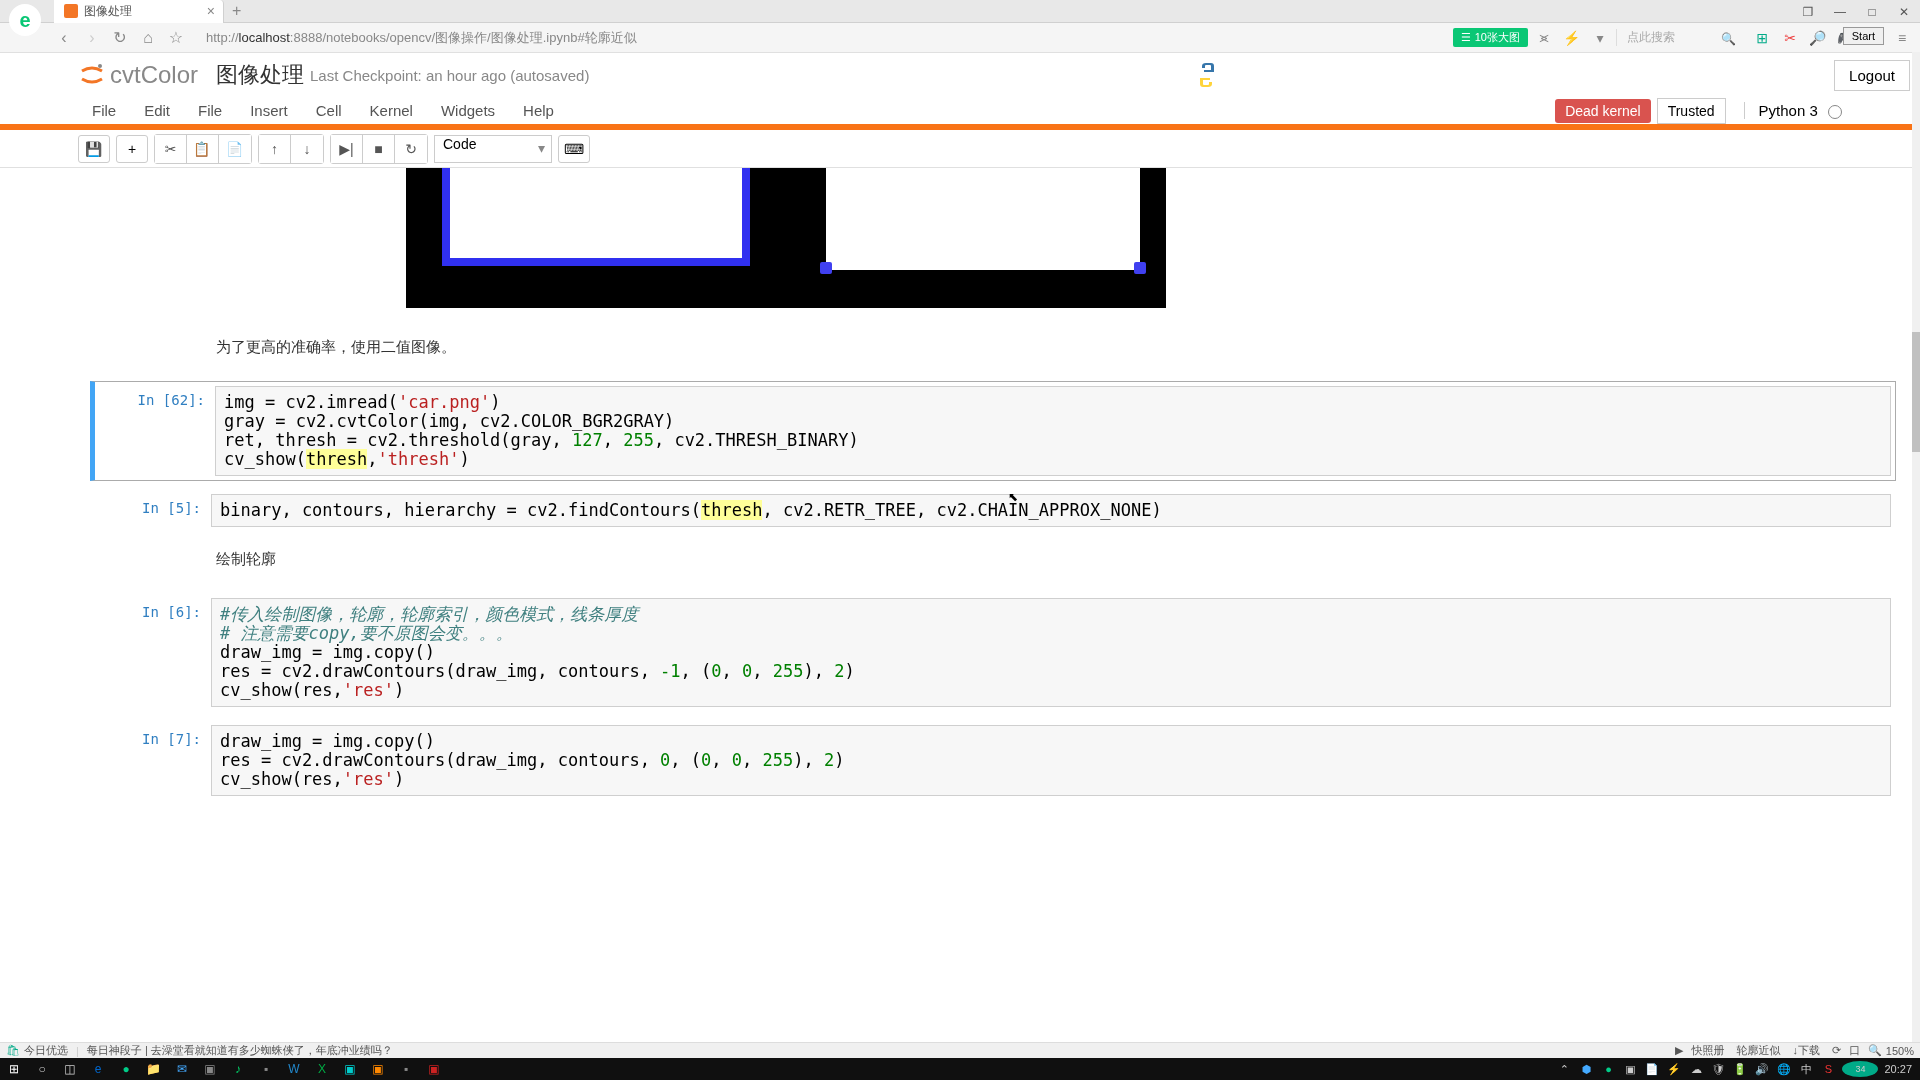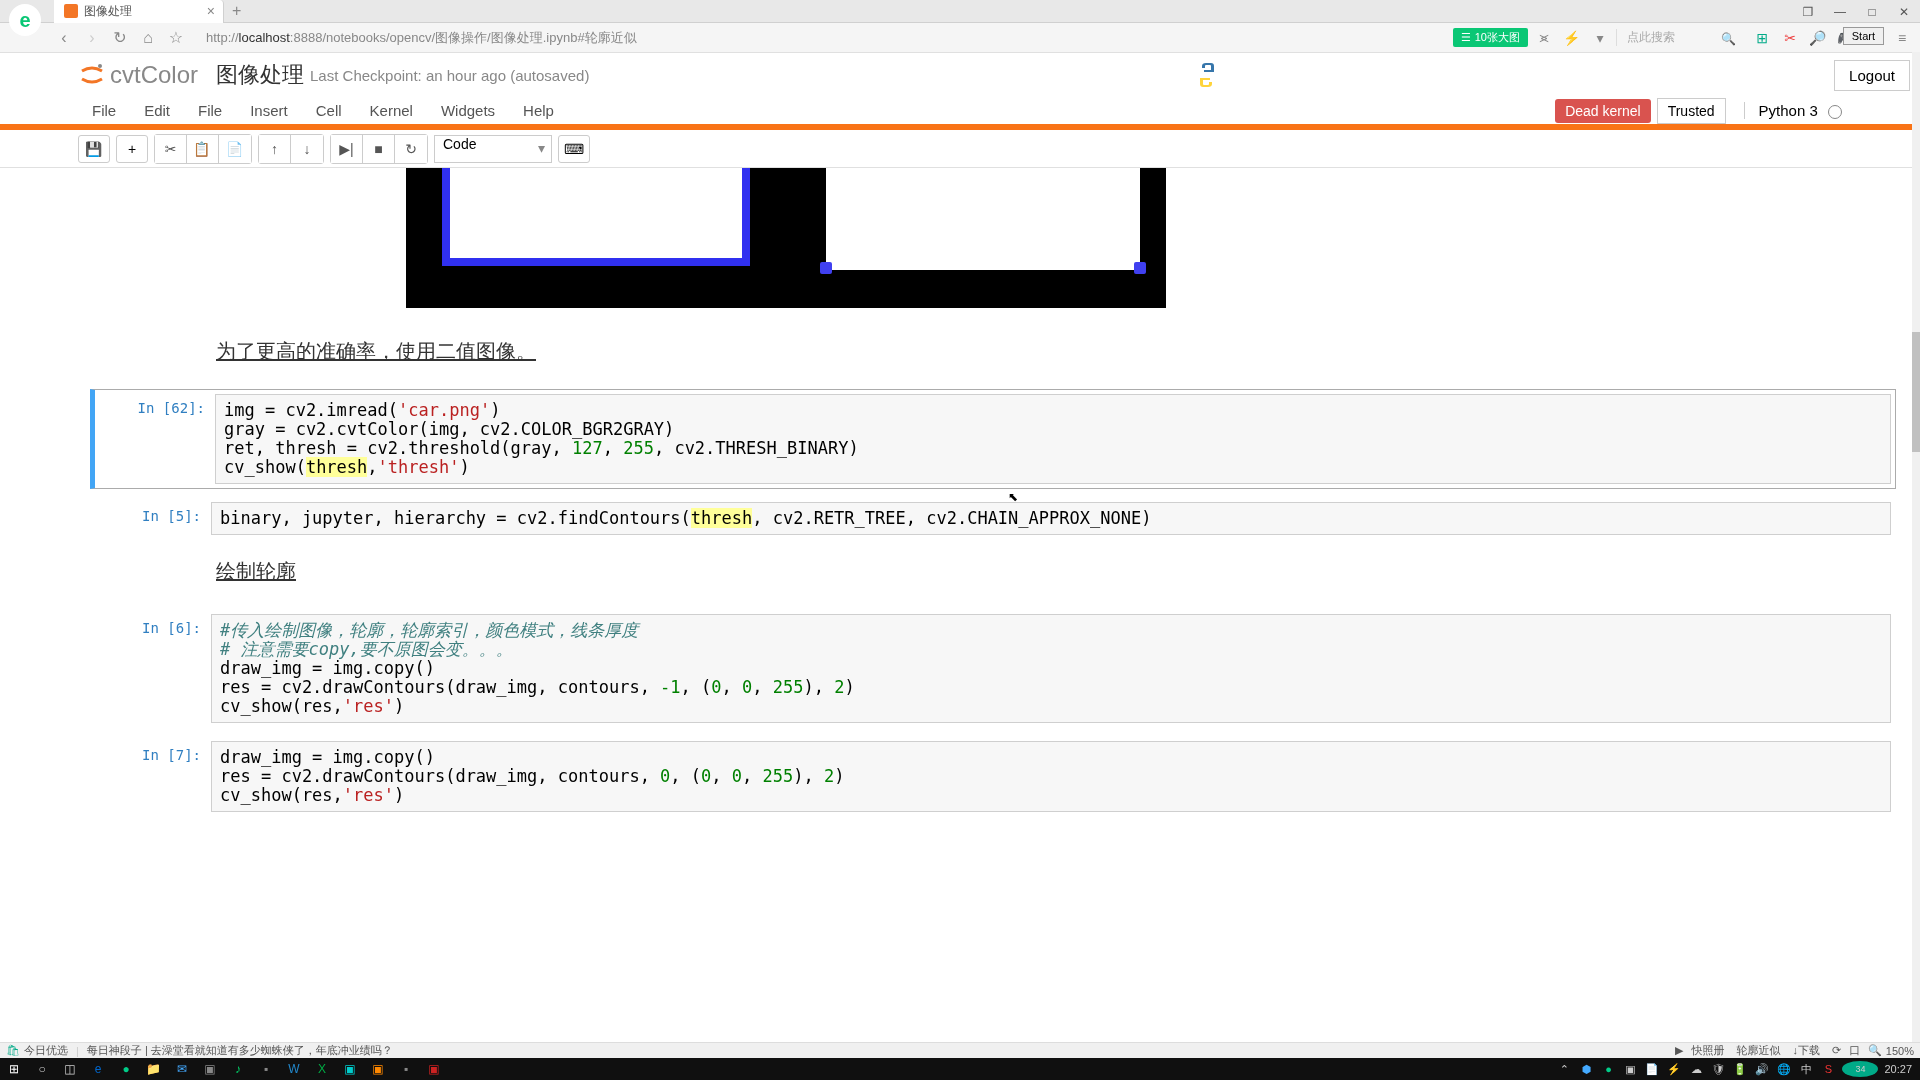--- a/index.html
+++ b/index.html
@@ -56,21 +56,21 @@
 
 .notebook { position: absolute; top: 168px; bottom: 22px; left: 74px; right: 8px; overflow-y: auto; background: #fff; padding-bottom: 40px; }
 .nb-container { padding: 0 16px; }
 
 .output-img { width: 760px; height: 140px; background: #000; margin: 0 auto 30px 316px; position: relative; }
 .img-rect { position: absolute; background: #fff; }
 .img-rect.left { left: 36px; top: 0; width: 308px; height: 98px; border: 8px solid #3030f0; border-top: none; }
 .img-rect.right { left: 420px; top: 0; width: 314px; height: 102px; }
 .blue-dot { position: absolute; width: 12px; height: 12px; background: #4040f0; border-radius: 2px; }
 
-.md-text { margin: 0 0 24px 126px; font-size: 20px; color: #333; text-decoration: underline; }
+.md-text { margin: 0 0 24px 126px; font-size: 15px; color: #333; }
 
 .cell { display: flex; margin-bottom: 8px; padding: 4px; }
 .cell.selected { border: 1px solid #ababab; border-left: 5px solid #42a5f5; }
 .cell.nosel { border: 1px solid transparent; }
 .prompt { width: 116px; text-align: right; padding: 6px 10px 0 0; font-family: monospace; font-size: 14px; color: #307fc1; }
 .input-area { flex: 1; border: 1px solid #cfcfcf; background: #f7f7f7; padding: 6px 8px; font-family: monospace; font-size: 17px; line-height: 19px; white-space: pre; overflow-x: auto; }
 .cell.selected .input-area { background: #f7f7f7; }
 .str { color: #ba2121; }
 .num { color: #008000; }
 .com { color: #408080; font-style: italic; }
@@ -215,21 +215,21 @@
     <div class="cell selected">
       <div class="prompt">In [62]:</div>
       <div class="input-area"><span>img = cv2.imread(</span><span class="str">'car.png'</span><span>)</span>
 <span>gray = cv2.cvtColor(img, cv2.COLOR_BGR2GRAY)</span>
 <span>ret, thresh = cv2.threshold(gray, </span><span class="num">127</span><span>, </span><span class="num">255</span><span>, cv2.THRESH_BINARY)</span>
 <span>cv_show(</span><span class="hl">thresh</span><span>,</span><span class="str">'thresh'</span><span>)</span></div>
     </div>
 
     <div class="cell nosel">
       <div class="prompt">In [5]:</div>
-      <div class="input-area"><span>binary, jupyter, hierarchy = cv2.findContours(</span><span class="hl">thresh</span><span>, cv2.RETR_TREE, cv2.CHAIN_APPROX_NONE)</span></div>
+      <div class="input-area"><span>binary, contours, hierarchy = cv2.findContours(</span><span class="hl">thresh</span><span>, cv2.RETR_TREE, cv2.CHAIN_APPROX_NONE)</span></div>
     </div>
 
     <div class="md-text" style="margin-top:18px">绘制轮廓</div>
 
     <div class="cell nosel">
       <div class="prompt">In [6]:</div>
       <div class="input-area"><span class="com">#传入绘制图像，轮廓，轮廓索引，颜色模式，线条厚度</span>
 <span class="com"># 注意需要copy,要不原图会变。。。</span>
 <span>draw_img = img.copy()</span>
 <span>res = cv2.drawContours(draw_img, contours, </span><span class="num">-1</span><span>, (</span><span class="num">0</span><span>, </span><span class="num">0</span><span>, </span><span class="num">255</span><span>), </span><span class="num">2</span><span>)</span>

